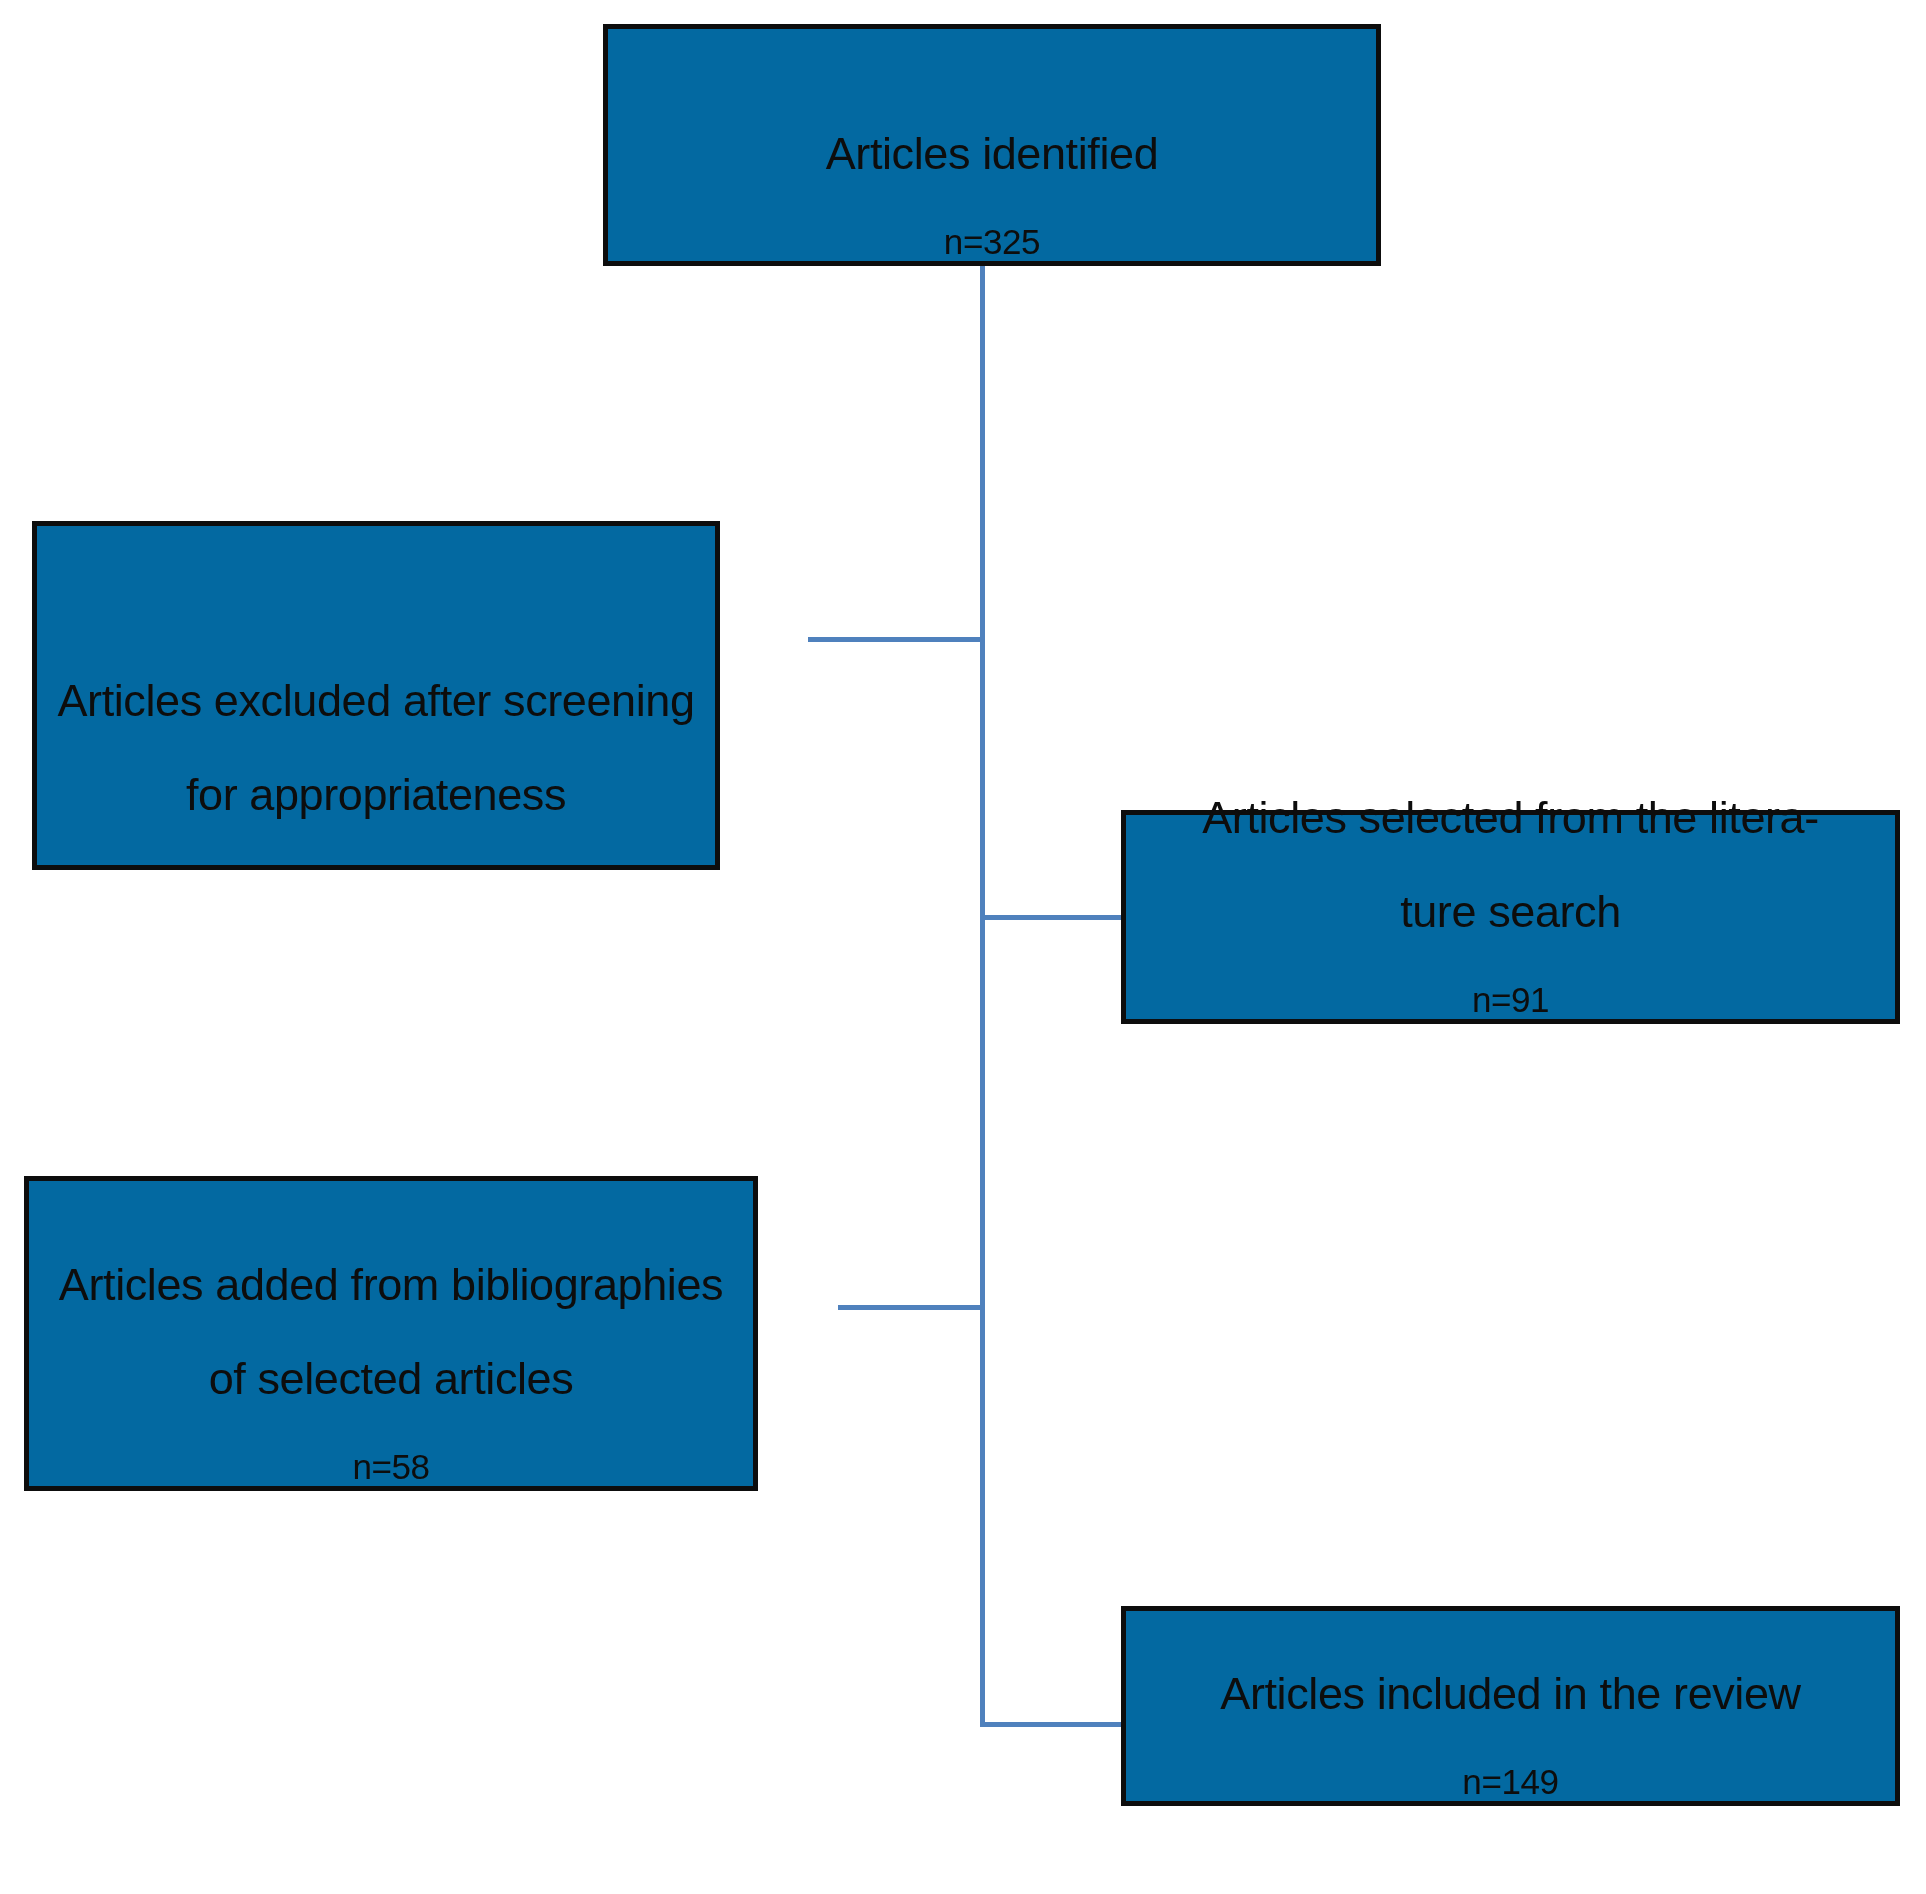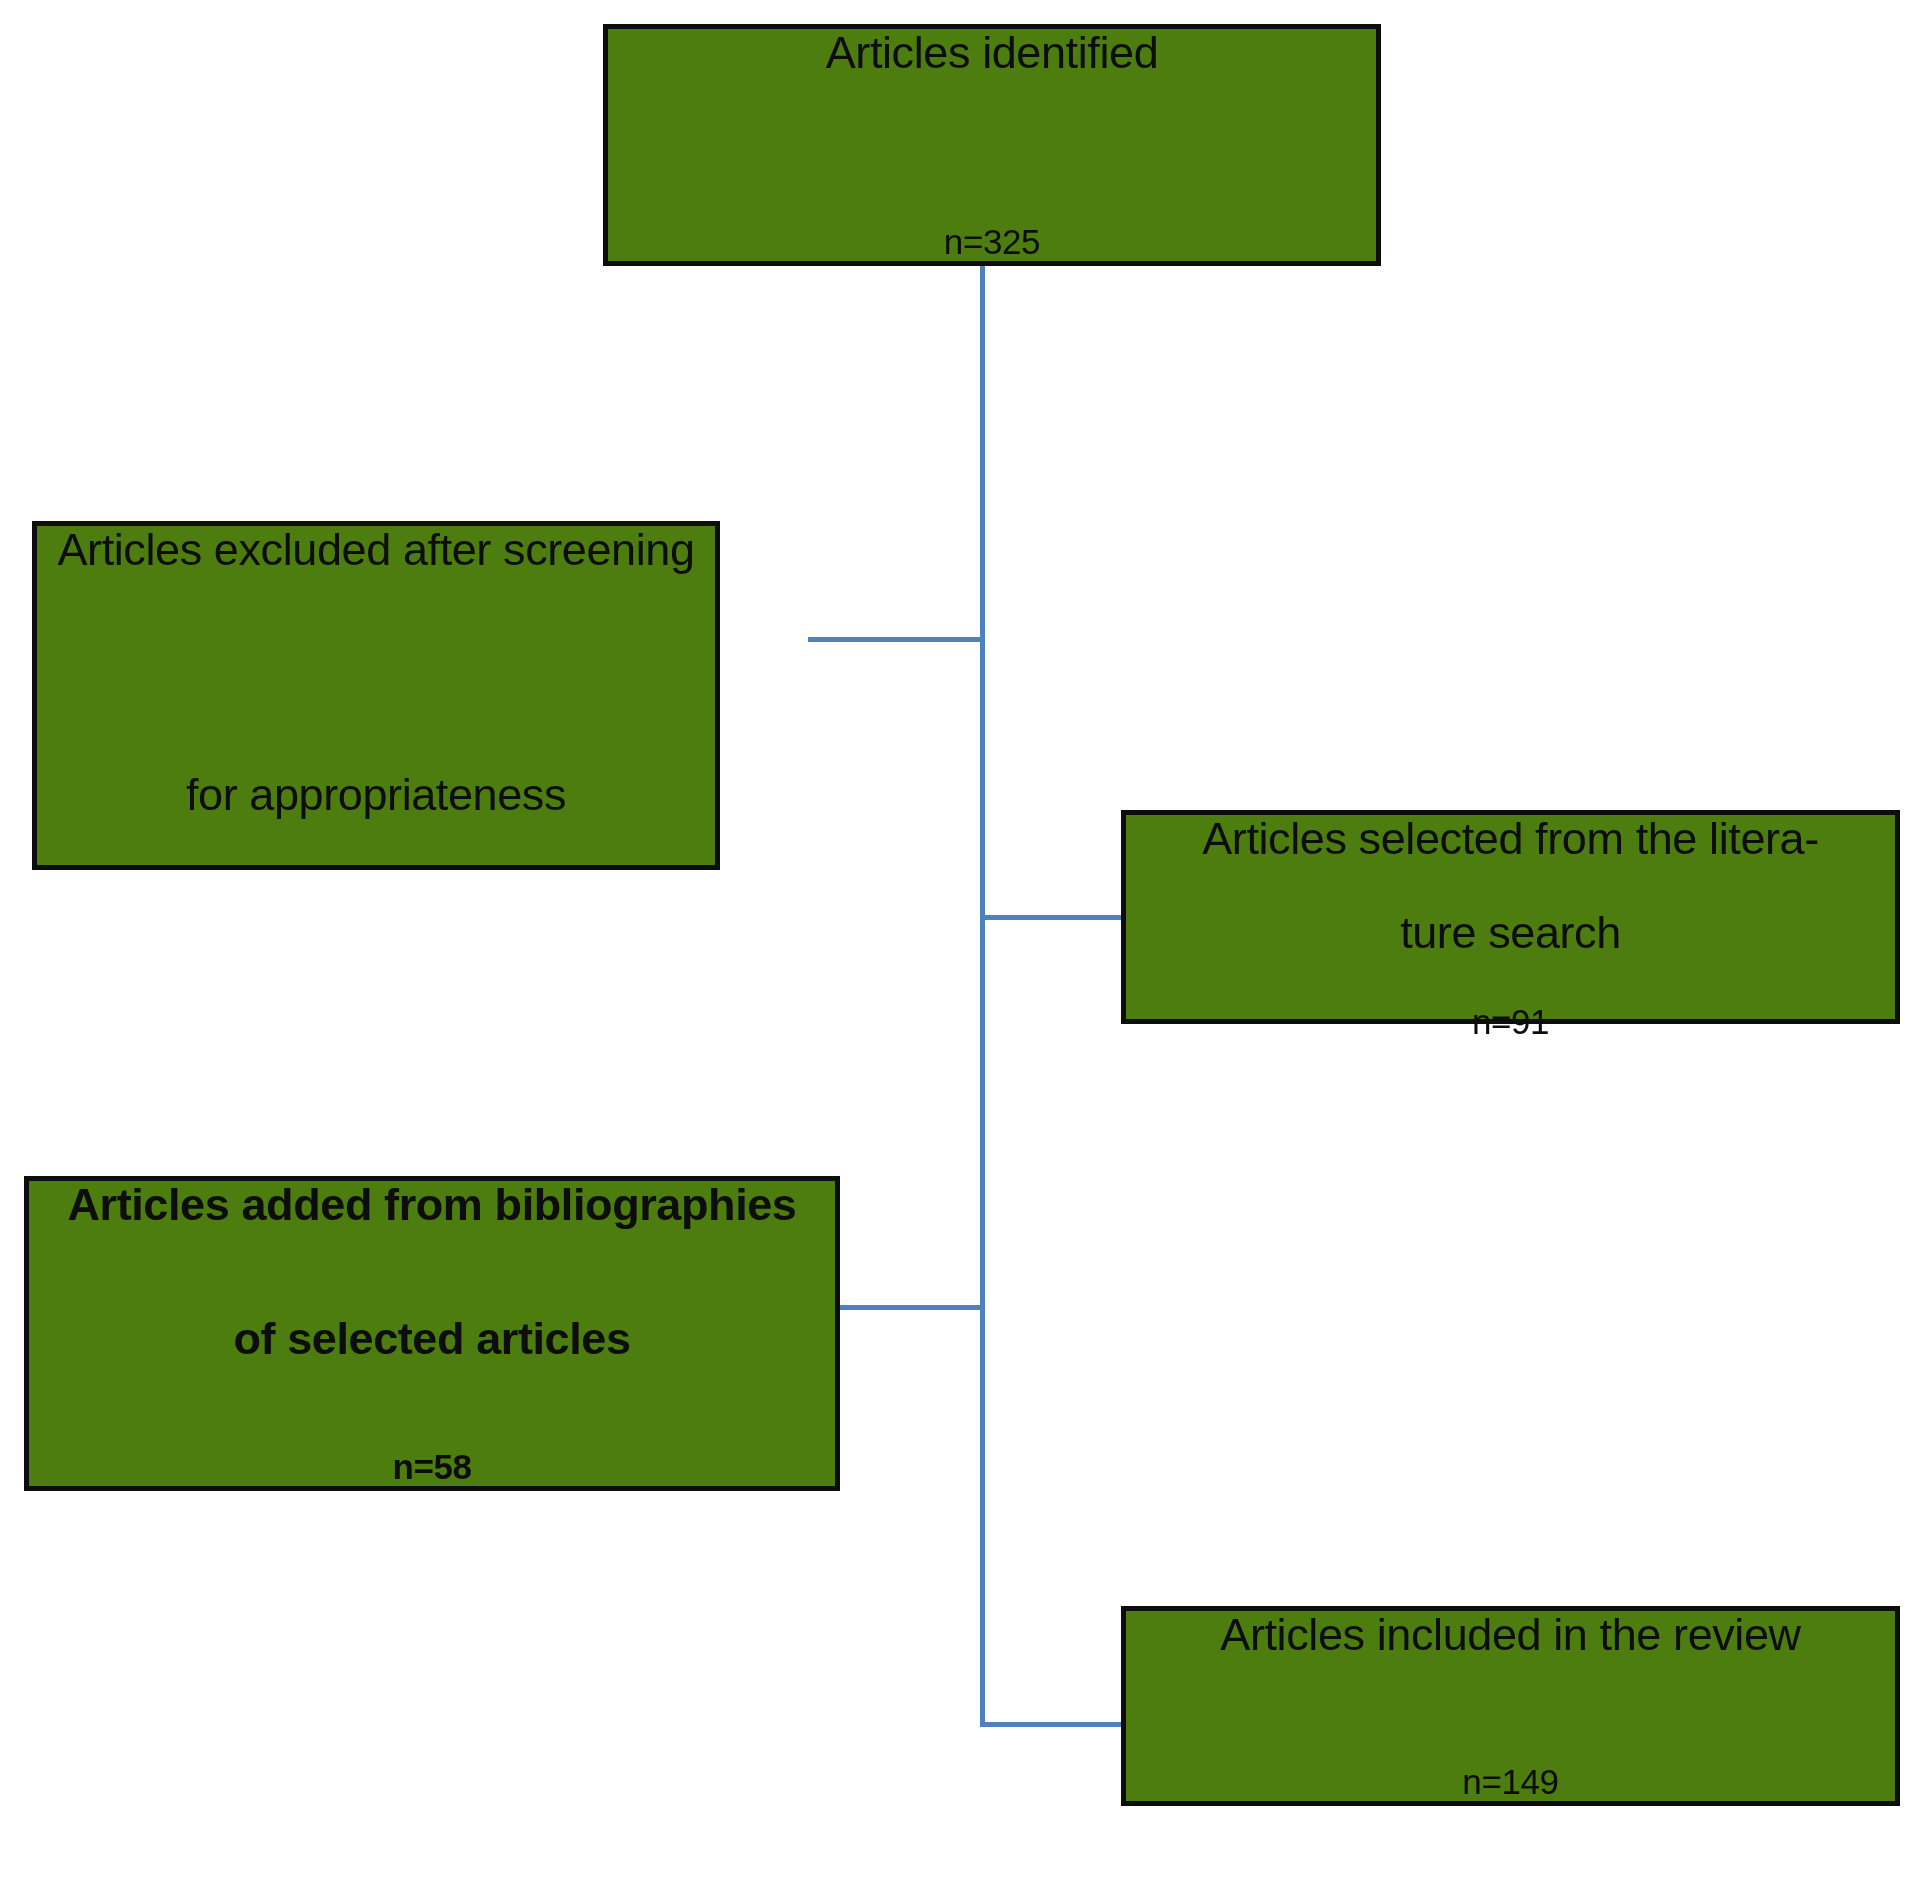--- a/index.html
+++ b/index.html
@@ -14,26 +14,26 @@
   #diagram {
     position: relative;
     width: 1926px;
     height: 1895px;
     background: #ffffff;
     overflow: hidden;
   }
   .node {
     position: absolute;
     box-sizing: border-box;
-    background: #4d7c0f;
+    background: #0369a1;
     border: 5px solid #0d0d0d;
     display: flex;
     flex-direction: column;
     align-items: center;
-    justify-content: space-between;
+    justify-content: flex-end;
     z-index: 3;
   }
   .node .line {
     display: block;
     width: 100%;
     text-align: center;
     color: #0d0d0d;
     font-size: 45px;
     line-height: 1.05;
     letter-spacing: -0.4px;
@@ -43,21 +43,21 @@
     margin-bottom: 47px;
   }
   .node .line.count {
     font-size: 35px;
   }
 
   
   #node-identified   { left: 603px;  top: 23.6px;   width: 778px; height: 242px; }
   #node-excluded     { left: 32px;   top: 521px;  width: 688px; height: 349px; }
   #node-selected     { left: 1121px; top: 810px; width: 779px; height: 214px; }
-  #node-bibliography { left: 24px;   top: 1176px; width: 816px; height: 315px; font-weight: bold; }
+  #node-bibliography { left: 24px;   top: 1176px; width: 734px; height: 315px; }
   #node-included     { left: 1121px; top: 1606px; width: 779px; height: 200px; }
 
   
   .conn {
     position: absolute;
     background: #4f81bd;
     z-index: 1;
   }
   .conn-v { width: 5px; }
   .conn-h { height: 5px; }

